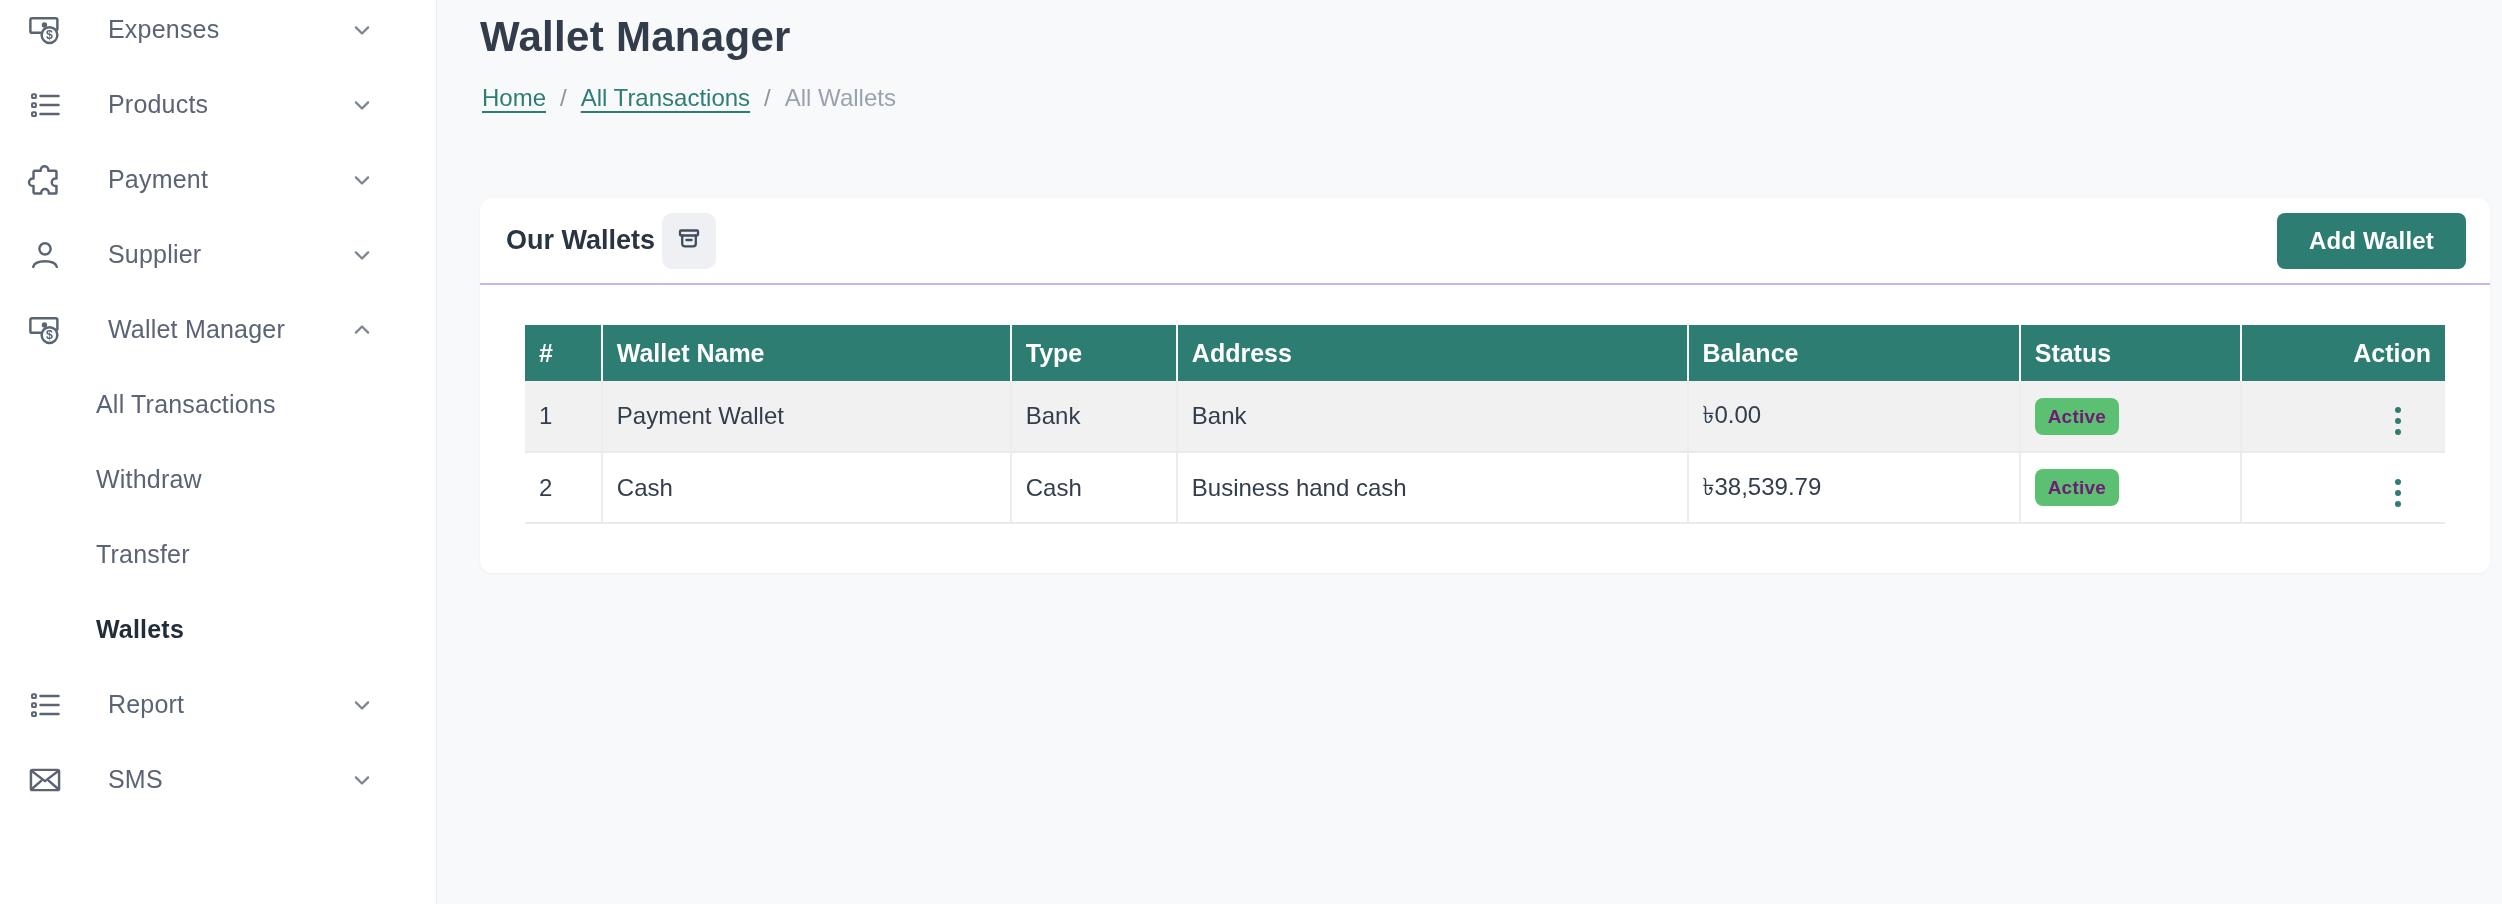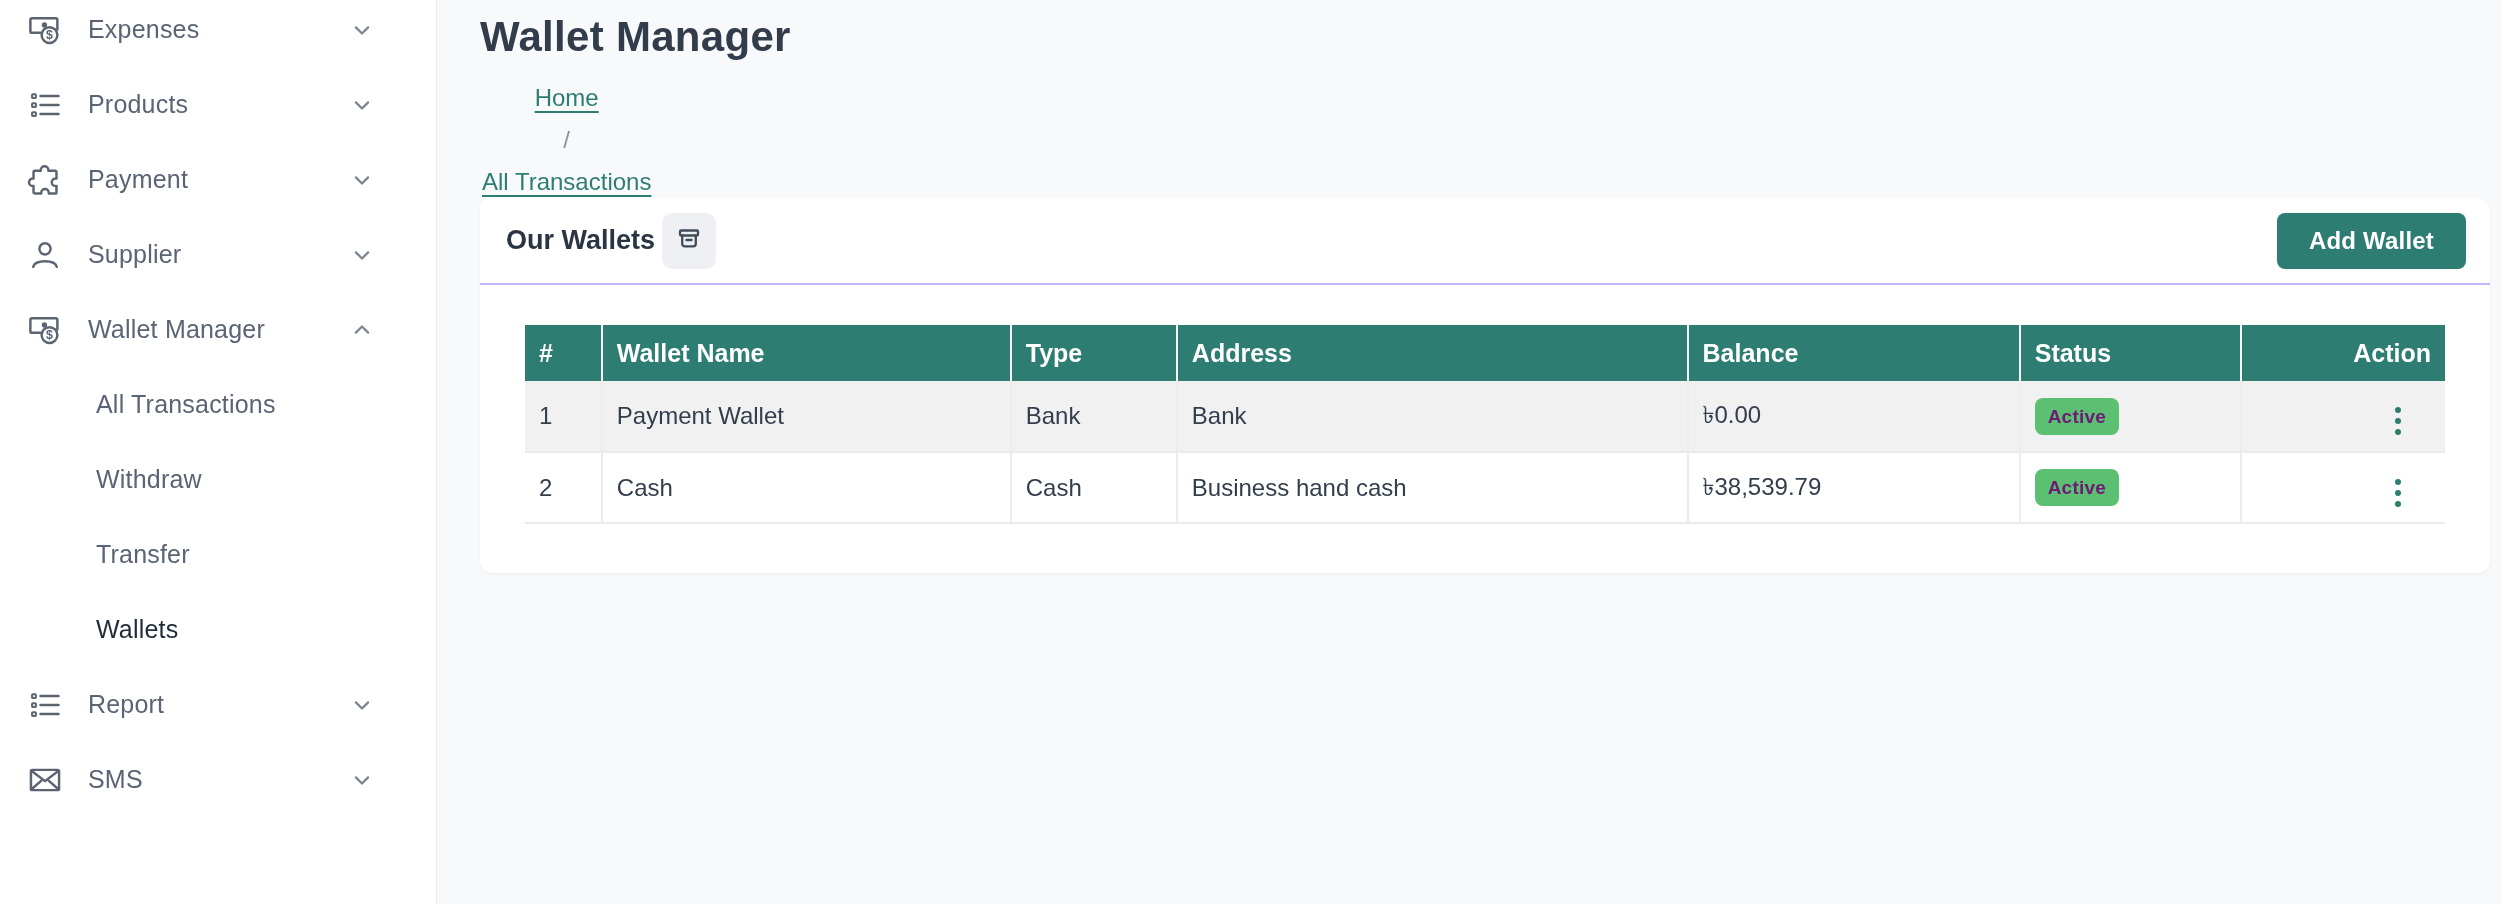--- a/index.html
+++ b/index.html
@@ -15,32 +15,32 @@
   .sidebar {
     position:absolute; left:0; top:0; width:437px; height:904px;
     background:#ffffff; border-right:1px solid #e7eaee;
   }
   .nav { display:flex; flex-direction:column; margin-top:-8px; }
   .nav-item {
     position:relative; height:75px; display:flex; align-items:center;
     cursor:pointer;
   }
   .nav-item .nicon { position:absolute; left:27px; width:36px; height:36px; display:flex; align-items:center; justify-content:center; }
-  .nav-item .nlabel { position:absolute; left:88px; font-size:25px; color:var(--sidebar_text,#5a6474); letter-spacing:.2px; }
+  .nav-item .nlabel { position:absolute; left:108px; font-size:25px; color:var(--sidebar_text,#5a6474); letter-spacing:.2px; }
   .nav-item .chev { position:absolute; left:348px; width:28px; height:28px; }
   .nav-sub .nlabel { left:96px; }
-  .nav-sub.active .nlabel { color:var(--active_item_text,#222d3a); font-weight:400; }
+  .nav-sub.active .nlabel { color:var(--active_item_text,#222d3a); font-weight:700; }
 
   
   .main { position:absolute; left:437px; top:0; right:0; bottom:0; }
   .page-title {
     position:absolute; left:43px; top:13px;
     font-size:42px; font-weight:700; color:var(--title_text,#323c4a); letter-spacing:.3px;
   }
-  .breadcrumb { position:absolute; left:45px; top:84px; font-size:24px; display:flex; gap:14px; align-items:center;flex-direction:column; }
+  .breadcrumb { position:absolute; left:45px; top:84px; font-size:24px; display:flex; gap:14px; align-items:center; }
   .breadcrumb a { color:var(--teal,#2e7d73); text-decoration:underline; text-underline-offset:5px; cursor:pointer; }
   .breadcrumb .sep { color:#8b949e; }
   .breadcrumb .current { color:var(--muted_text,#9aa3ad); }
 
   
   .card {
     position:absolute; left:43px; top:198px; width:2010px; height:375px;
     background:#ffffff; border-radius:12px;
     box-shadow:0 1px 3px rgba(16,24,40,.05);
   }

